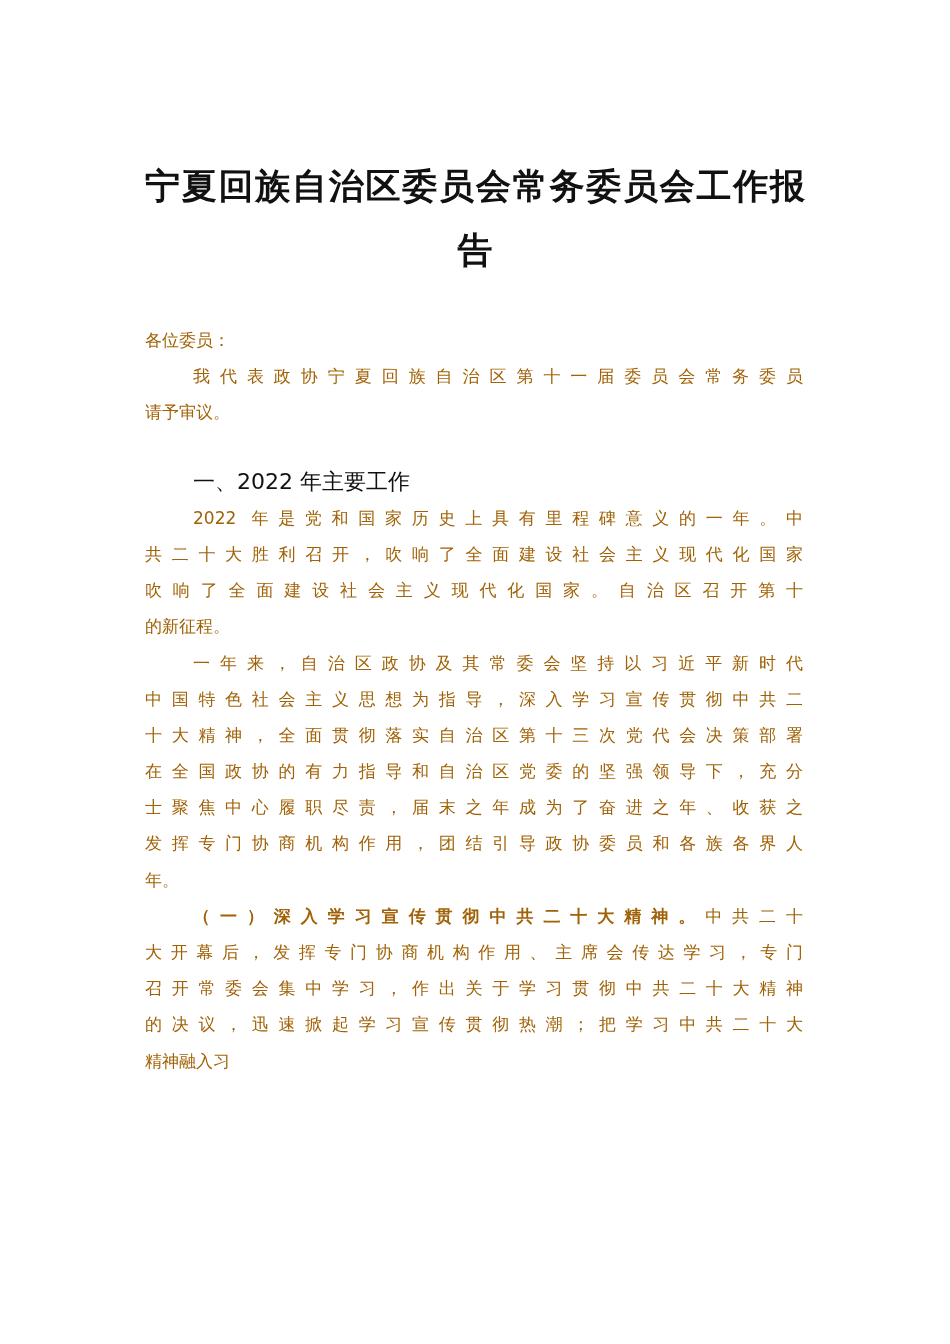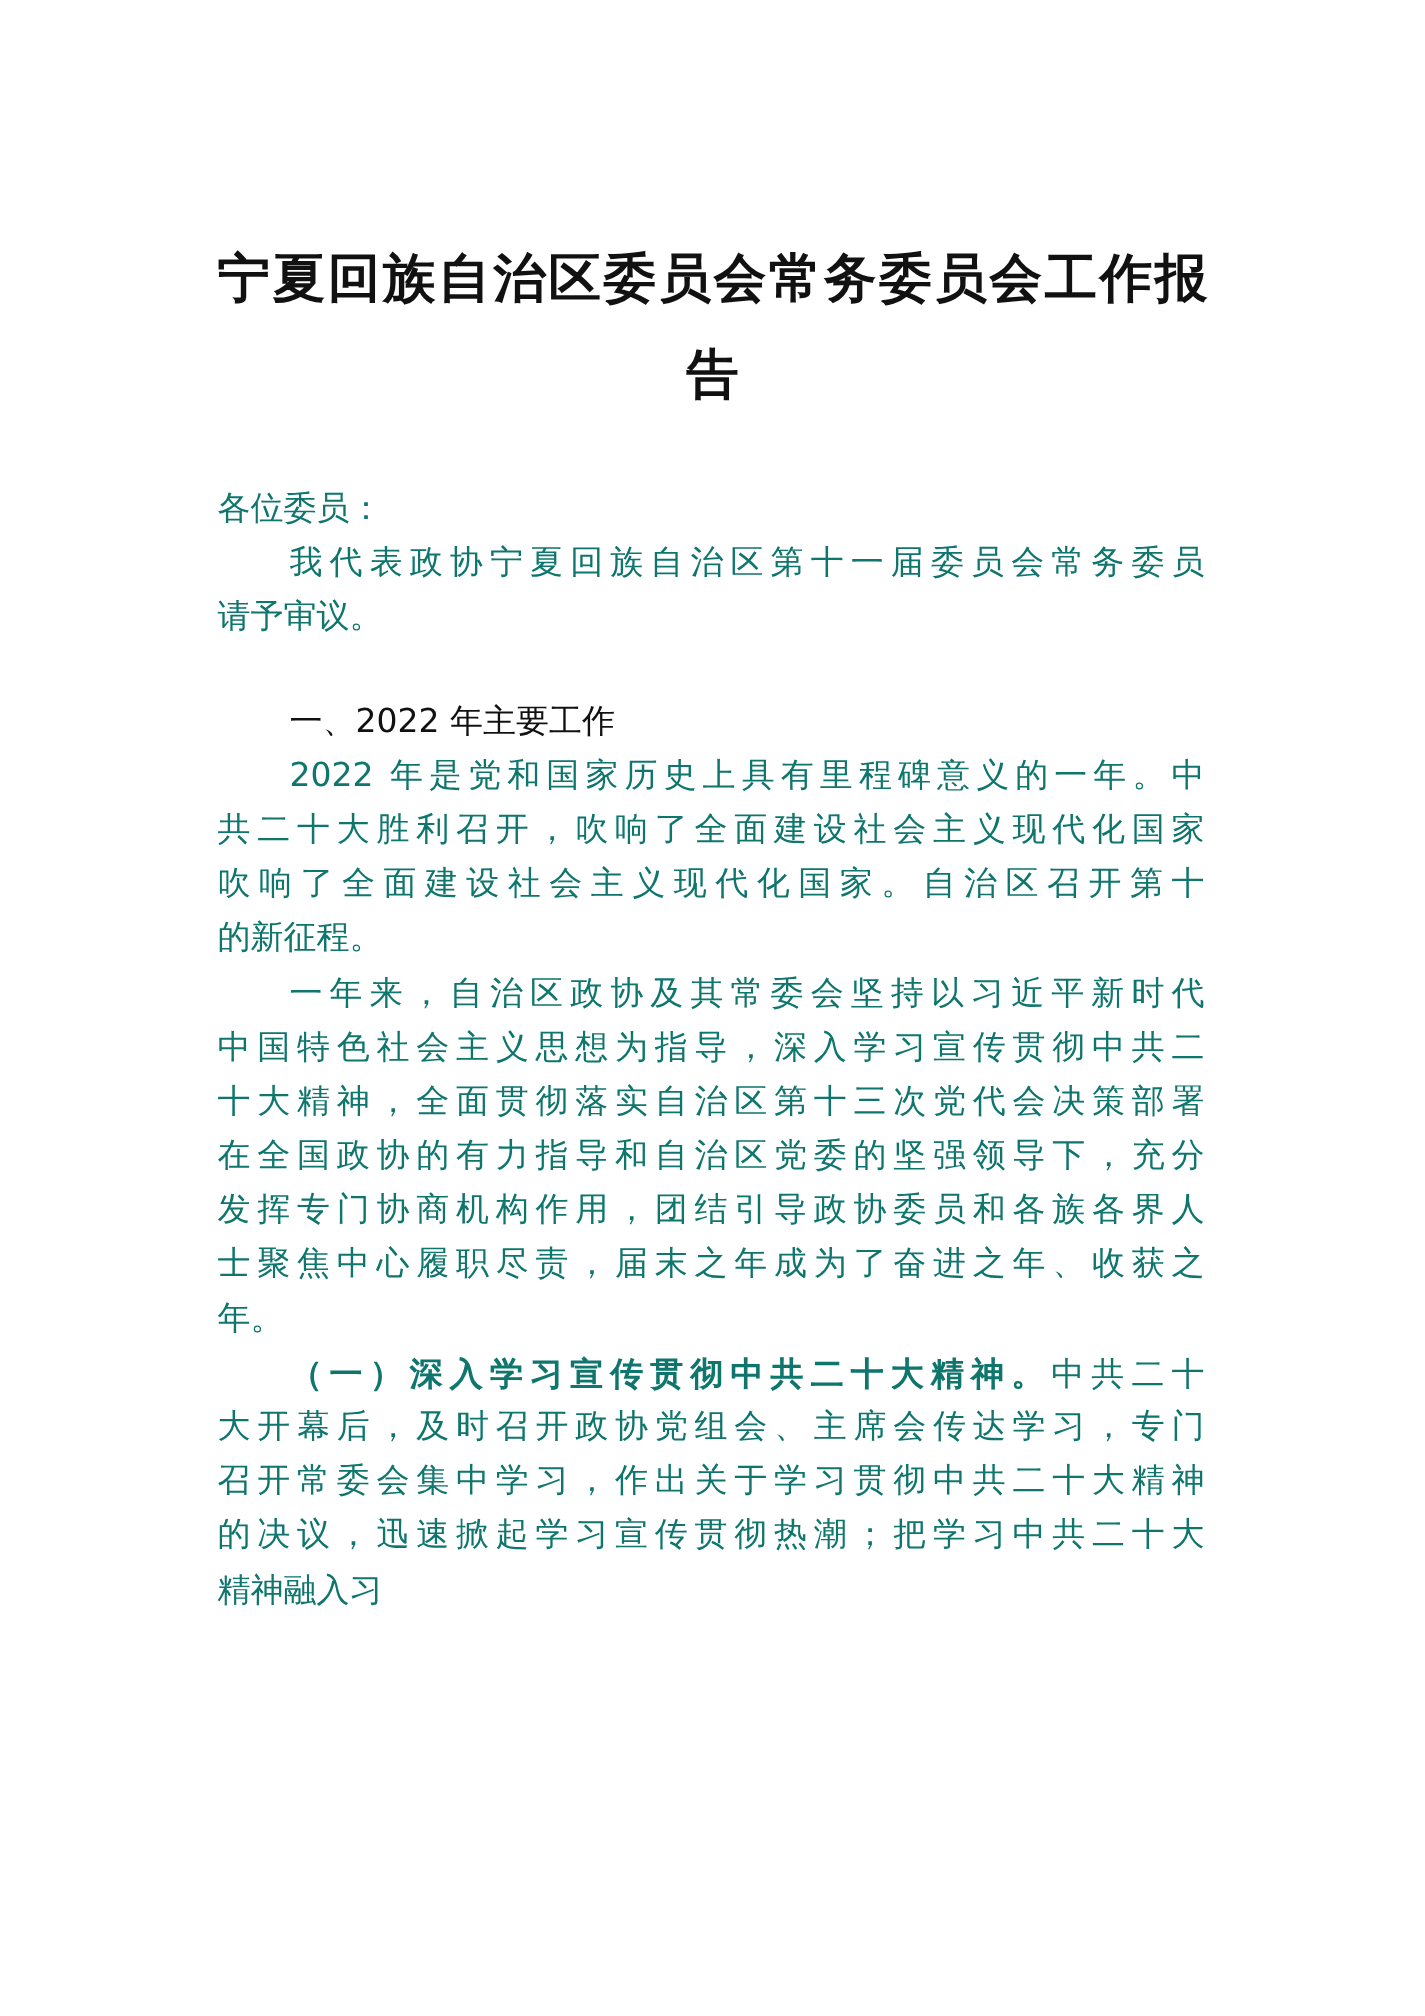--- a/index.html
+++ b/index.html
@@ -46,25 +46,25 @@
     }
     .body {
       position: absolute;
       left: 145px;
       top: 322px;
       width: 658px;
     }
     .line {
       height: 36.2px;
       line-height: 36.2px;
-      font-size: 22px;
+      font-size: 17px;
       white-space: nowrap;
       text-align: justify;
       text-align-last: justify;
-      color: #0f766e;
+      color: #a16207;
       font-family: "DejaVu Sans", "Liberation Sans", sans-serif;
       font-weight: normal;
     }
     .line.last {
       text-align-last: left;
     }
     .line.indent {
       padding-left: 48px;
     }
     .line.heading {
@@ -103,27 +103,27 @@
       <div class="line">共二十大胜利召开，吹响了全面建设社会主义现代化国家</div>
       <div class="line">吹响了全面建设社会主义现代化国家。自治区召开第十</div>
       <div class="line last">的新征程。</div>
     </div>
 
     <div>
       <div class="line indent">一年来，自治区政协及其常委会坚持以习近平新时代</div>
       <div class="line">中国特色社会主义思想为指导，深入学习宣传贯彻中共二</div>
       <div class="line">十大精神，全面贯彻落实自治区第十三次党代会决策部署</div>
       <div class="line">在全国政协的有力指导和自治区党委的坚强领导下，充分</div>
+      <div class="line">士聚焦中心履职尽责，届末之年成为了奋进之年、收获之</div>
       <div class="line">发挥专门协商机构作用，团结引导政协委员和各族各界人</div>
-      <div class="line">士聚焦中心履职尽责，届末之年成为了奋进之年、收获之</div>
       <div class="line last">年。</div>
     </div>
 
     <div>
       <div class="line indent"><span class="bold-run">（一）深入学习宣传贯彻中共二十大精神。</span><span>中共二十</span></div>
-      <div class="line">大开幕后，及时召开政协党组会、主席会传达学习，专门</div>
+      <div class="line">大开幕后，发挥专门协商机构作用、主席会传达学习，专门</div>
       <div class="line">召开常委会集中学习，作出关于学习贯彻中共二十大精神</div>
       <div class="line">的决议，迅速掀起学习宣传贯彻热潮；把学习中共二十大</div>
       <div class="line last">精神融入习</div>
     </div>
 
   </div>
 </div>
 
 </body></html>

